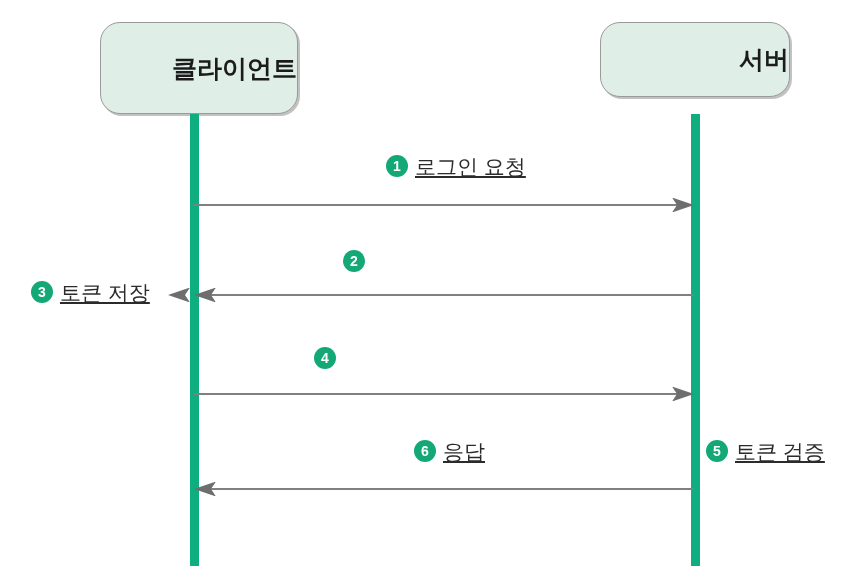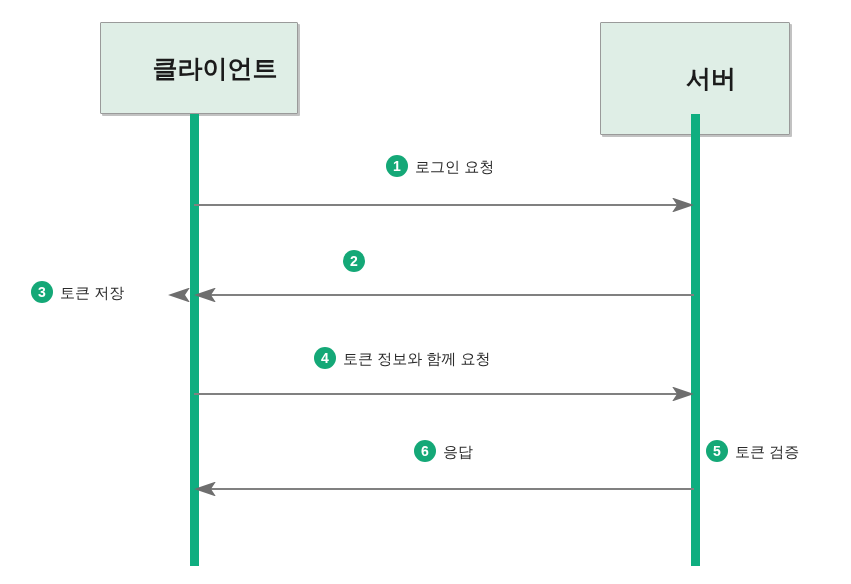--- a/index.html
+++ b/index.html
@@ -20,46 +20,46 @@
     height: 584px;
     background: #ffffff;
   }
 
   
   .participant {
     position: absolute;
     box-sizing: border-box;
     background: #dfeee6;
     border: 1.5px solid #9a9a9a;
-    border-radius: 1px;
+    border-radius: 20px;
     box-shadow: 2px 2px 0 rgba(120,120,120,0.45);
     display: flex;
     align-items: center;
-    justify-content: center;
+    justify-content: flex-end;
     padding-left: 32px;
   }
   .participant-label {
     font-size: 25px;
     font-weight: bold;
     color: #1b1b1b;
     letter-spacing: 0px;
     line-height: 1;
   }
 
   #participant-client {
     left: 100px;
     top: 22px;
     width: 198px;
     height: 92px;
   }
   #participant-server {
     left: 600px;
     top: 22px;
     width: 190px;
-    height: 113px;
+    height: 75px;
   }
 
   
   .lifeline {
     position: absolute;
     width: 9px;
     background: #0fae80;
     top: 114px;
     height: 452px;
   }
@@ -89,23 +89,24 @@
     height: 22px;
     border-radius: 50%;
     background: #14a877;
     color: #ffffff;
     font-size: 14px;
     font-weight: bold;
     line-height: 1;
     flex: 0 0 auto;
   }
   .label-text {
-    font-size: 15px;
+    font-size: 21px;
     color: #2b2b2b;
     line-height: 1;
+    text-decoration: underline;
   }
 
   
   #label-1 { left: 386px; top: 155px; }
   #label-2 { left: 343px; top: 250px; }
   #label-3 { left: 31px;  top: 281px; }
   #label-4 { left: 314px; top: 347px; }
   #label-5 { left: 706px; top: 440px; }
   #label-6 { left: 414px; top: 440px; }
 </style>
@@ -168,21 +169,20 @@
     <span class="badge">2</span>
   </div>
 
   <div class="message-label" id="label-3">
     <span class="badge">3</span>
     <span class="label-text">토큰 저장</span>
   </div>
 
   <div class="message-label" id="label-4">
     <span class="badge">4</span>
-    <span class="label-text">토큰 정보와 함께 요청</span>
   </div>
 
   <div class="message-label" id="label-5">
     <span class="badge">5</span>
     <span class="label-text">토큰 검증</span>
   </div>
 
   <div class="message-label" id="label-6">
     <span class="badge">6</span>
     <span class="label-text">응답</span>

